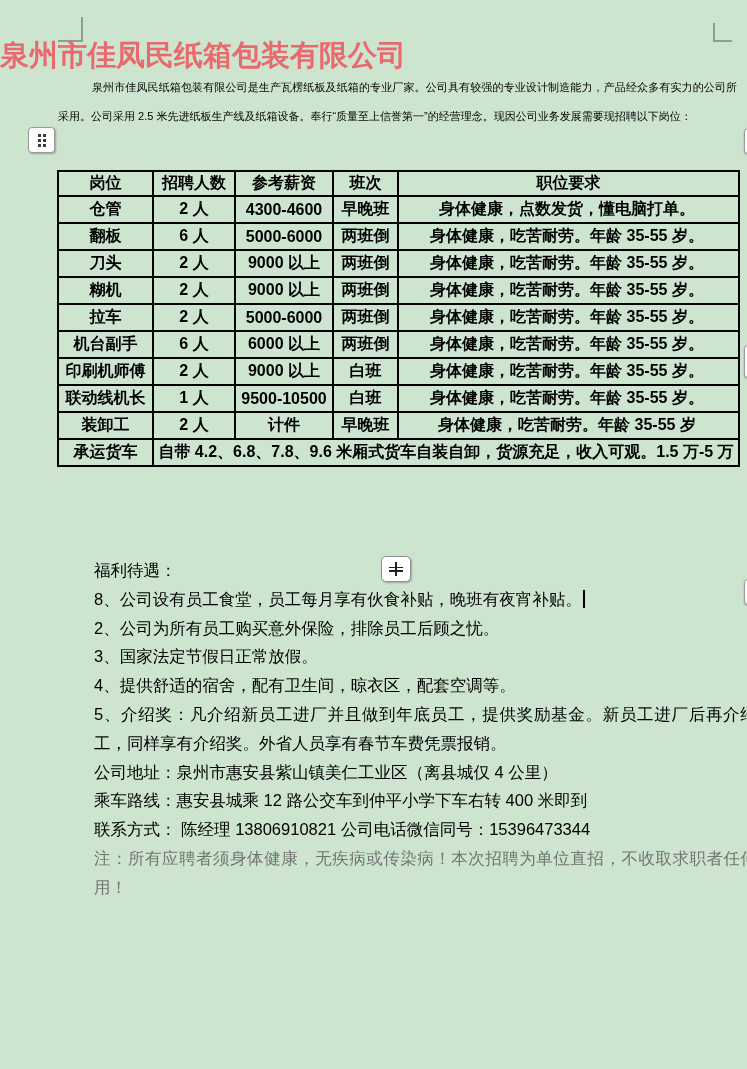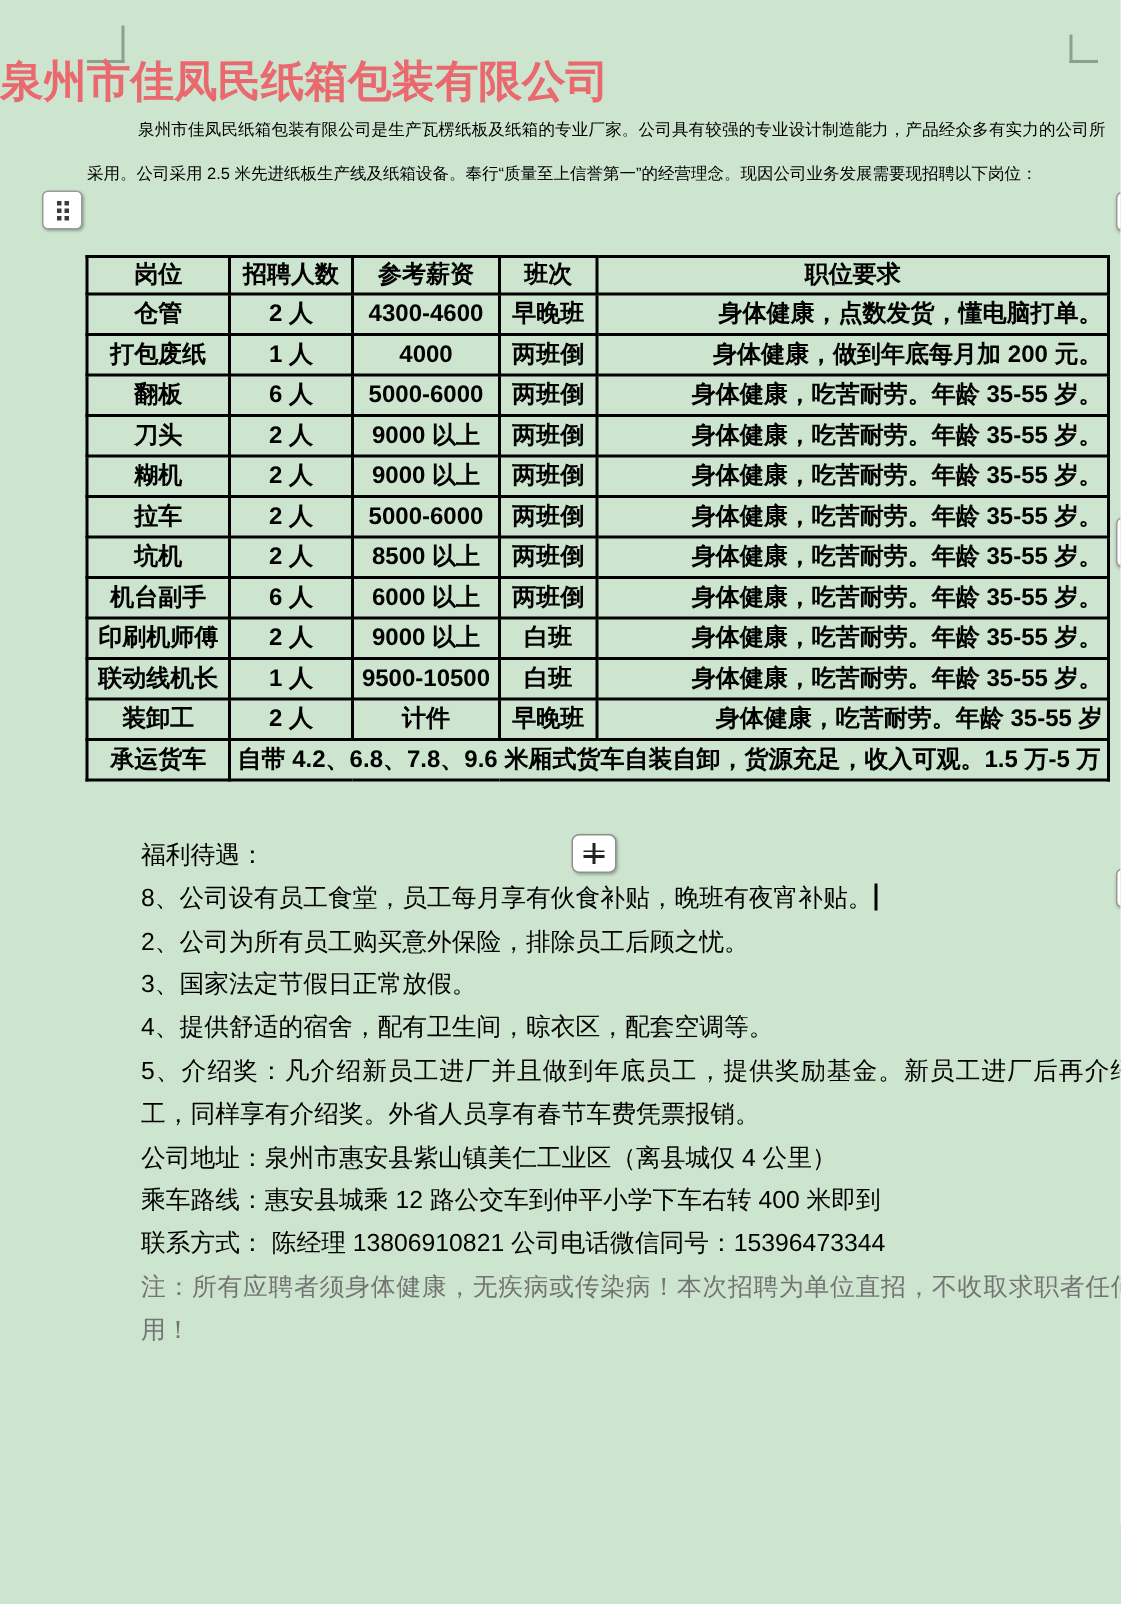--- a/index.html
+++ b/index.html
@@ -41,21 +41,21 @@
   table.jobs {
     position:absolute; top:170px; left:57px; width:681px;
     border-collapse:collapse; table-layout:fixed;
   }
   table.jobs th, table.jobs td {
     border:2px solid #000; font-weight:bold; font-size:16px;
     text-align:center; height:27px; padding:0 3px; overflow:hidden;
     white-space:nowrap;
   }
   table.jobs th { height:25px; }
-  table.jobs td.req { text-align:right; padding-left:0; }
+  table.jobs td.req { text-align:center; padding-left:0; }
   table.jobs td.merged { text-align:center; padding:0 4px;border-radius:10px; }
 
   
   .plus-btn {
     position:absolute; left:381px; top:556px; width:30px; height:26px;
     background:#fff; border:1px solid #8f8f8f; border-radius:5px;
     box-shadow:1px 1px 2px rgba(0,0,0,.25);
     display:flex; align-items:center; justify-content:center;
   }
   .plus-glyph { position:relative; width:14px; height:14px; }
@@ -128,27 +128,20 @@
       <th>职位要求</th>
     </tr>
     <tr>
       <td>仓管</td>
       <td>2 人</td>
       <td>4300-4600</td>
       <td>早晚班</td>
       <td class="req">身体健康，点数发货，懂电脑打单。</td>
     </tr>
     <tr>
-      <td>打包废纸</td>
-      <td>1 人</td>
-      <td>4000</td>
-      <td>两班倒</td>
-      <td class="req">身体健康，做到年底每月加 200 元。</td>
-    </tr>
-    <tr>
       <td>翻板</td>
       <td>6 人</td>
       <td>5000-6000</td>
       <td>两班倒</td>
       <td class="req">身体健康，吃苦耐劳。年龄 35-55 岁。</td>
     </tr>
     <tr>
       <td>刀头</td>
       <td>2 人</td>
       <td>9000 以上</td>
@@ -159,27 +152,20 @@
       <td>糊机</td>
       <td>2 人</td>
       <td>9000 以上</td>
       <td>两班倒</td>
       <td class="req">身体健康，吃苦耐劳。年龄 35-55 岁。</td>
     </tr>
     <tr>
       <td>拉车</td>
       <td>2 人</td>
       <td>5000-6000</td>
-      <td>两班倒</td>
-      <td class="req">身体健康，吃苦耐劳。年龄 35-55 岁。</td>
-    </tr>
-    <tr>
-      <td>坑机</td>
-      <td>2 人</td>
-      <td>8500 以上</td>
       <td>两班倒</td>
       <td class="req">身体健康，吃苦耐劳。年龄 35-55 岁。</td>
     </tr>
     <tr>
       <td>机台副手</td>
       <td>6 人</td>
       <td>6000 以上</td>
       <td>两班倒</td>
       <td class="req">身体健康，吃苦耐劳。年龄 35-55 岁。</td>
     </tr>

